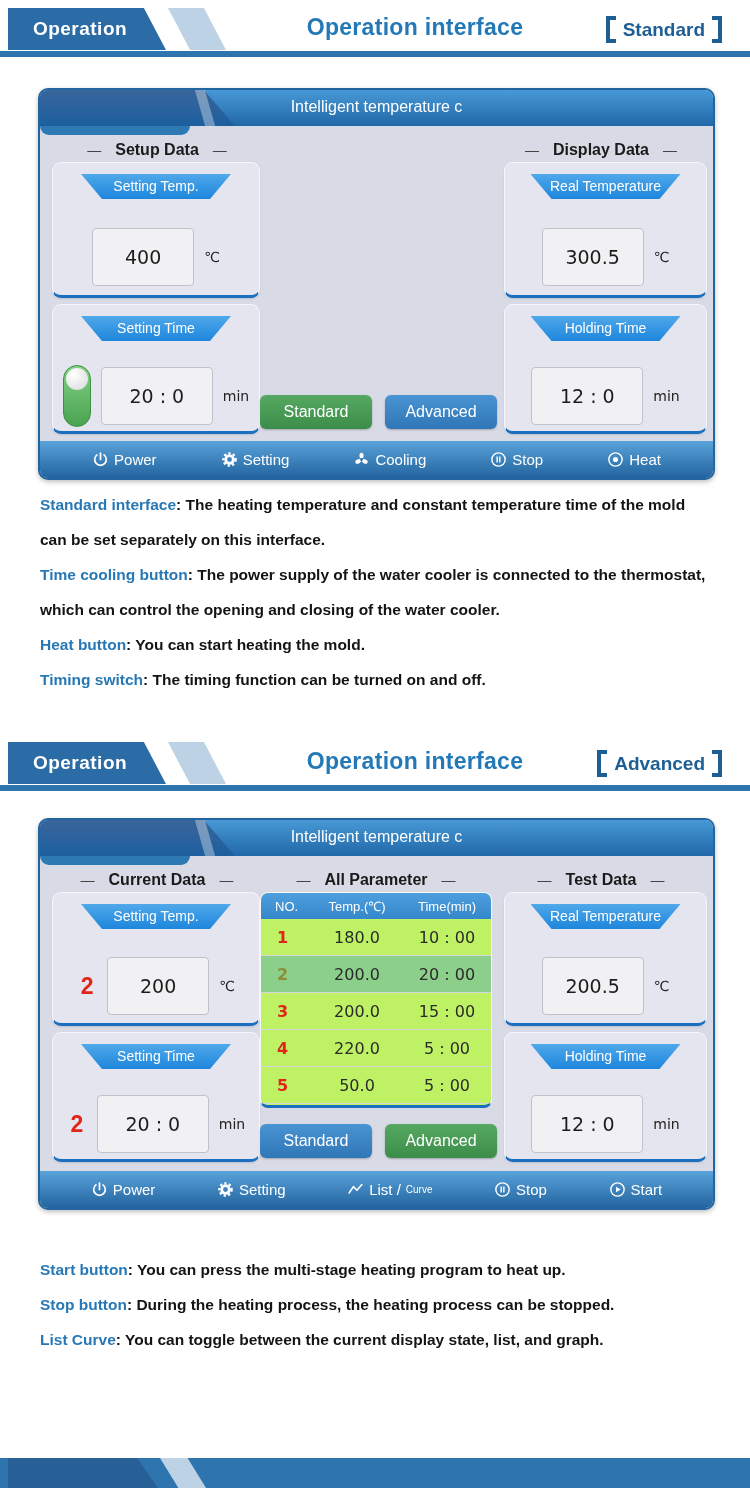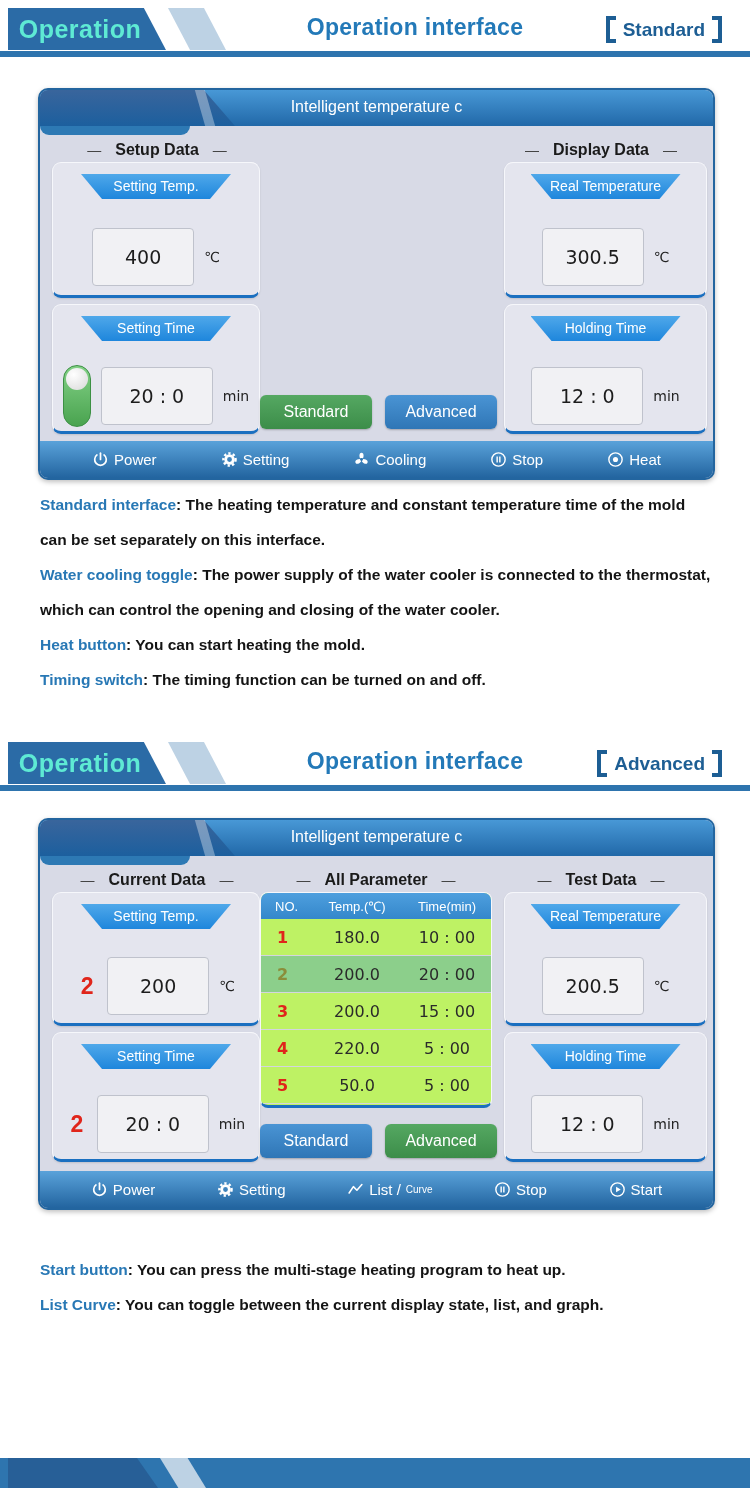--- a/index.html
+++ b/index.html
@@ -9,21 +9,21 @@
     font-family:"Liberation Sans", sans-serif; color:#111;
   }
   
   .hdr { position:absolute; left:0; width:750px; height:46px; }
   .hdr-rule { position:absolute; left:0; width:750px; height:6px; background:#2e74ae; }
   .hdr-badge {
     position:absolute; left:8px; top:4px; width:158px; height:42px;
     background:#2b6ba6; clip-path:polygon(0 0,86% 0,100% 100%,0 100%);
     display:flex; align-items:center; justify-content:center;
   }
-  .hdr-badge span { color:#5eead4; font-size:25px; font-weight:700; letter-spacing:.5px; padding-right:14px; }
+  .hdr-badge span { color:#ffffff; font-size:19px; font-weight:700; letter-spacing:.5px; padding-right:14px; }
   .hdr-slash {
     position:absolute; left:168px; top:4px; width:58px; height:42px;
     background:#bdd2e4; clip-path:polygon(0 0,62% 0,100% 100%,38% 100%);
   }
   .hdr-title {
     position:absolute; left:250px; top:10px; width:330px; text-align:center;
     font-size:23px; font-weight:700; color:#2379b8; letter-spacing:.3px;
   }
   .hdr-variant {
     position:absolute; right:28px; top:12px; display:flex; align-items:center; gap:7px;
@@ -253,21 +253,21 @@
           <circle cx="12" cy="12" r="9.4" fill="none" stroke="#fff" stroke-width="2"></circle>
           <circle cx="12" cy="12" r="3.6" fill="#fff"></circle>
         </svg>
       <span>Heat</span>
     </div>
   </div>
 </div>
 
 <div class="notes" style="top:487px">
     <p><span class="lbl">Standard interface</span>: The heating temperature and constant temperature time of the mold can be set separately on this interface.</p>
-    <p><span class="lbl">Water cooling toggle</span>: The power supply of the water cooler is connected to the thermostat, which can control the opening and closing of the water cooler.</p>
+    <p><span class="lbl">Time cooling button</span>: The power supply of the water cooler is connected to the thermostat, which can control the opening and closing of the water cooler.</p>
     <p><span class="lbl">Heat button</span>: You can start heating the mold.</p>
     <p><span class="lbl">Timing switch</span>: The timing function can be turned on and off.</p>
   </div>
 
 <div class="hdr" style="top:738px">
   <div class="hdr-badge">
     <span>Operation</span>
   </div>
   <div class="hdr-slash"></div>
   <div class="hdr-title">Operation interface</div>
@@ -398,19 +398,20 @@
           <circle cx="12" cy="12" r="9.4" fill="none" stroke="#fff" stroke-width="2"></circle>
           <path d="M10 8l6.5 4L10 16z" fill="#fff"></path>
         </svg>
       <span>Start</span>
     </div>
   </div>
 </div>
 
 <div class="notes" style="top:1252px">
     <p><span class="lbl">Start button</span>: You can press the multi-stage heating program to heat up.</p>
+    <p><span class="lbl">Stop button</span>: During the heating process, the heating process can be stopped.</p>
     <p><span class="lbl">List Curve</span>: You can toggle between the current display state, list, and graph.</p>
   </div>
 
 <div class="bottom-bar">
   <div class="bottom-badge"></div>
   <div class="bottom-slash"></div>
 </div>
 
 </body></html>

